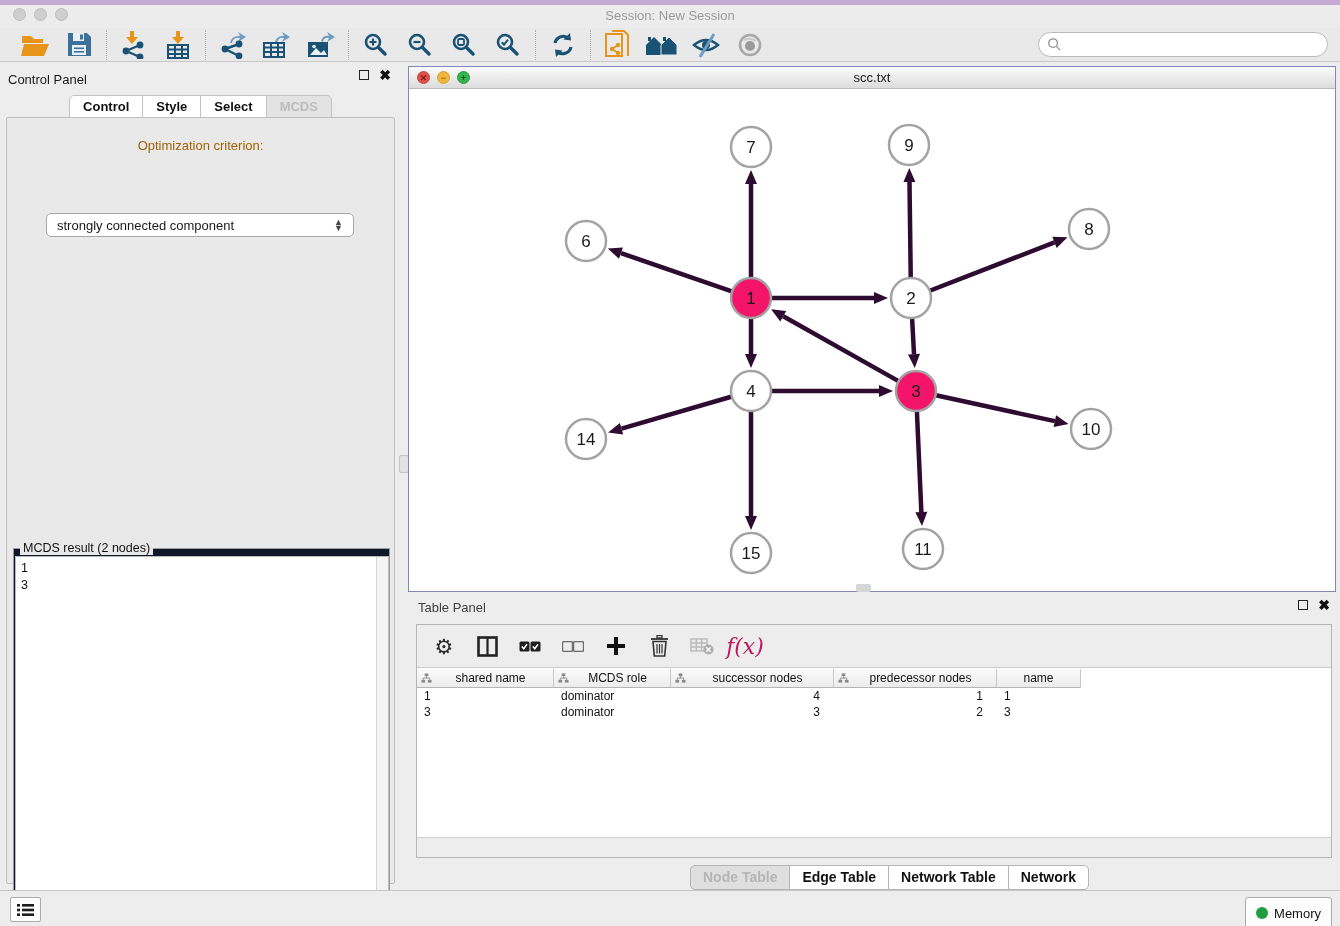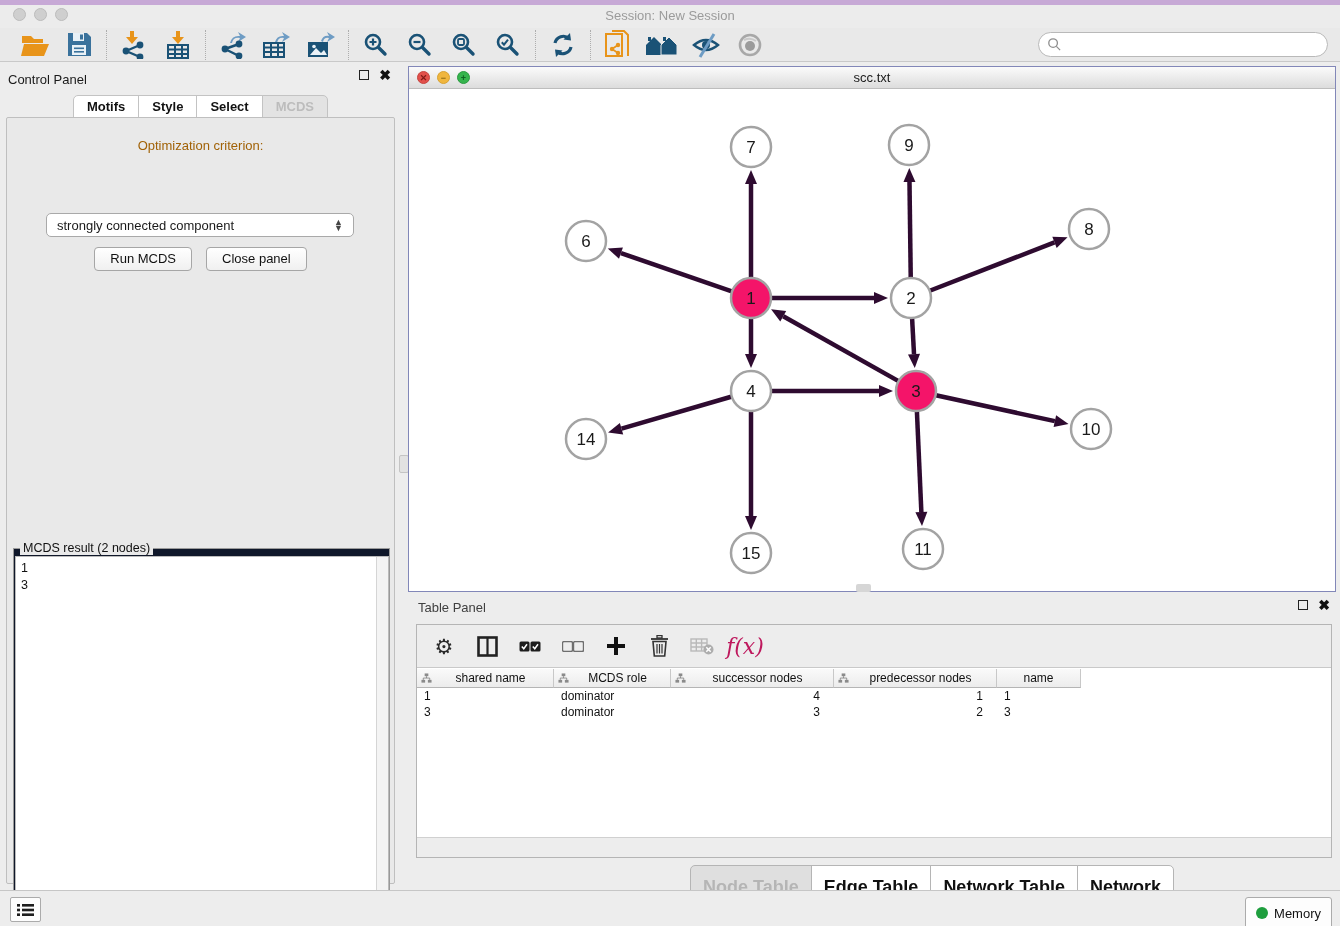--- a/index.html
+++ b/index.html
@@ -69,21 +69,21 @@
   .fx-label { font-family:"DejaVu Serif", serif; font-style:italic; font-size:22px; color:#be185d; }
   .tp-table { position:absolute; left:0; top:44px; width:744px; height:168px; background:#FFF; overflow:hidden; }
   .thead-row { display:flex; height:19px; }
   .th { background:linear-gradient(#FAFAFA,#ECECEC); border-right:1px solid #C8C8C8; border-bottom:1px solid #B5B5B5; display:flex; align-items:center; font-size:12px; color:#111; padding:0 4px; position:relative; }
   .th .th-label { flex:1; text-align:center; }
   .tr { display:flex; height:16px; font-size:12px; color:#111; }
   .td { padding:0 7px; display:flex; align-items:center; }
   .td.num { justify-content:flex-end; padding-right:14px; }
   .tp-strip { position:absolute; left:0; top:212px; width:914px; height:20px; background:#EDEDED; border-top:1px solid #D0D0D0; }
   .tp-tabs { position:absolute; left:282px; top:271px; display:flex; }
-  .btab { background:#FFF; border:1px solid #B5B5B5; padding:11px 12px 4px; font-size:18px; font-weight:600; color:#111; margin-left:-1px; }
+  .btab { background:#FFF; border:1px solid #B5B5B5; padding:3px 12px 4px; font-size:14px; font-weight:600; color:#111; margin-left:-1px; }
   .btab:first-child { border-radius:5px 0 0 5px; margin-left:0; }
   .btab:last-child { border-radius:0 5px 5px 0; }
   .btab.disabled-active { background:#DFDFDF; color:#B5B5B5; }
 
   
   .status-bar { position:absolute; left:0; top:890px; width:1340px; height:36px; background:#EDEDED; border-top:1px solid #C6C6C6; }
   .list-btn { position:absolute; left:10px; top:6px; width:31px; height:25px; background:#FDFDFD; border:1px solid #ABABAB; border-radius:2px; display:flex; align-items:center; justify-content:center; }
   .memory-btn { position:absolute; right:8px; top:6px; height:32px; background:#FDFDFD; border:1px solid #ABABAB; border-radius:3px; display:flex; align-items:center; gap:6px; padding:0 10px; font-size:13px; color:#111; }
   .mem-dot { width:12px; height:12px; border-radius:50%; background:#1E9E3E; }
 </style>
@@ -256,37 +256,33 @@
   </div>
 </div>
 
 <div class="control-panel">
   <div class="cp-header">Control Panel</div>
   <div class="panel-icons">
     <span class="float-icon"></span>
     <span class="close-icon">✖</span>
   </div>
   <div class="cp-tabs">
-    <div class="tab">Motifs</div>
+    <div class="tab">Control</div>
     <div class="tab">Style</div>
     <div class="tab">Select</div>
     <div class="tab disabled-active">MCDS</div>
   </div>
   <div class="cp-body">
     <div class="opt-label">Optimization criterion:</div>
     <div class="dropdown">
       <span>strongly connected component</span>
       <span class="dd-stepper">
           <span>▲</span>
           <span>▼</span>
         </span>
-    </div>
-    <div class="cp-buttons">
-      <button class="btn">Run MCDS</button>
-      <button class="btn">Close panel</button>
     </div>
     <div class="result-box">
       <div class="result-legend">MCDS result (2 nodes)</div>
       <div class="result-area">
         <div class="result-text">1
 3</div>
         <div class="result-scrollbar"></div>
       </div>
     </div>
   </div>

